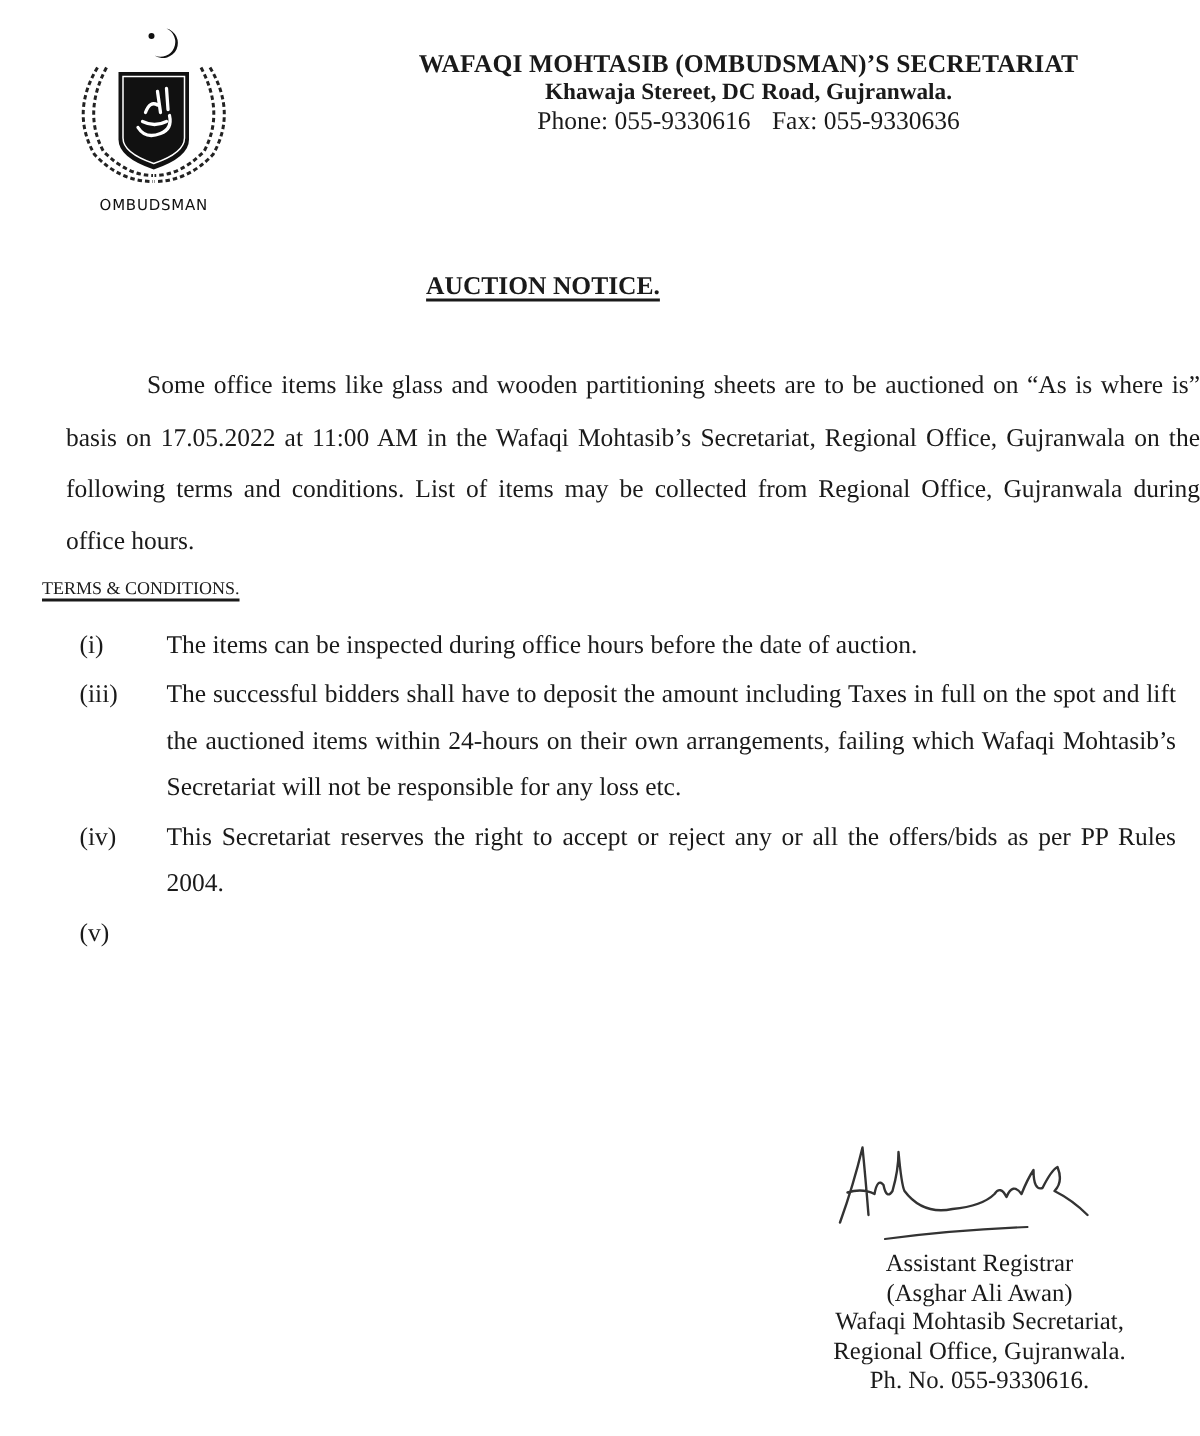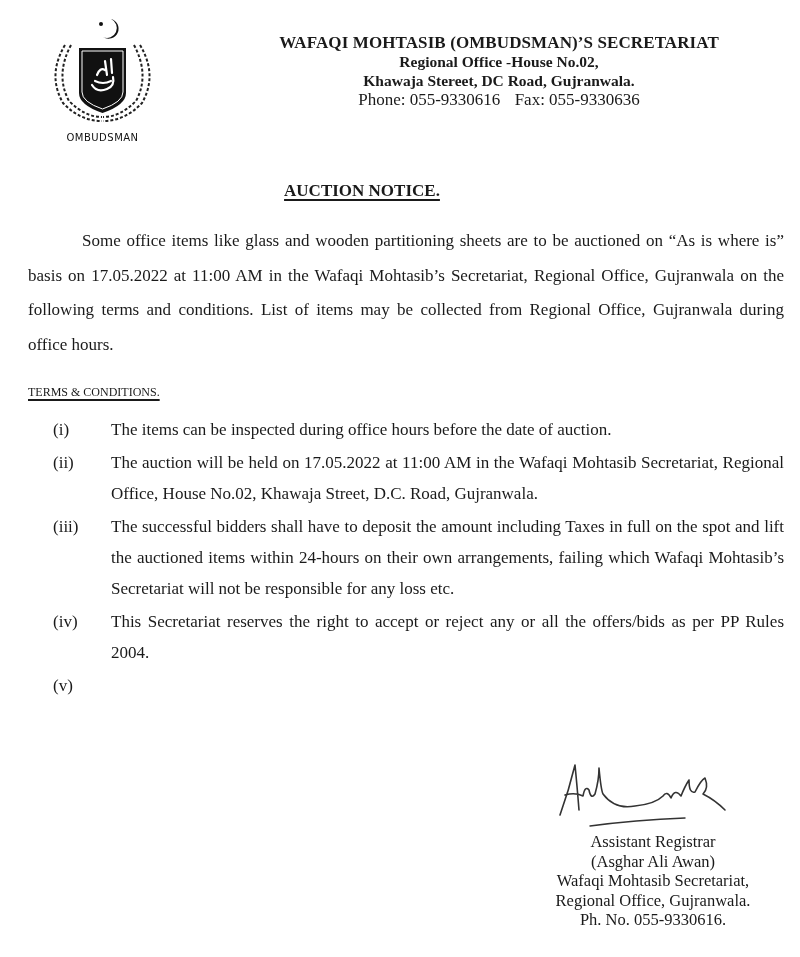--- a/index.html
+++ b/index.html
@@ -73,46 +73,41 @@
       <path d="M34 33 H81 V78 Q81 90 57.5 98 Q34 90 34 78 Z" fill="#111"></path>
       <path d="M37 36 H78 V77 Q78 87 57.5 94 Q37 87 37 77 Z" fill="none" stroke="#fff" stroke-width="1"></path>
       <path d="M47 70 Q52 78 62 74 Q70 71 68 62 M52 60 Q55 52 60 55 M60 46 L62 60 M66 44 L67 58 M50 66 Q58 70 66 66" fill="none" stroke="#fff" stroke-width="2.2" stroke-linecap="round"></path>
     </g>
   </svg>
   <div class="logo-caption">OMBUDSMAN</div>
 </div>
 
 <div class="letterhead">
   <div class="lh-title">WAFAQI MOHTASIB (OMBUDSMAN)’S SECRETARIAT</div>
-  <div class="lh-line">Regional Office -House No.02,</div>
   <div class="lh-line">Khawaja Stereet, DC Road, Gujranwala.</div>
   <div class="lh-phone">
     <span>Phone: 055-9330616</span>
     <span>Fax: 055-9330636</span>
   </div>
 </div>
 
 <div class="notice-title">
   <span>AUCTION NOTICE.</span>
 </div>
 
-<p class="intro" style="margin:0;">Some office items like glass and wooden partitioning sheets are to be auctioned on “As is where is” basis on 17.05.2022 at 11:00 AM in the Wafaqi Mohtasib’s Secretariat, Regional Office, Gujranwala on the following terms and conditions. List of items may be collected from Regional Office, Gujranwala during office hours.</p>
+<p class="intro" style="margin:16px;">Some office items like glass and wooden partitioning sheets are to be auctioned on “As is where is” basis on 17.05.2022 at 11:00 AM in the Wafaqi Mohtasib’s Secretariat, Regional Office, Gujranwala on the following terms and conditions. List of items may be collected from Regional Office, Gujranwala during office hours.</p>
 
 <div class="terms-heading">
   <span>TERMS &amp; CONDITIONS.</span>
 </div>
 
 <div class="terms">
   <div class="term">
     <span class="term-num">(i)</span>
     <span class="term-text">The items can be inspected during office hours before the date of auction.</span>
-  </div>
-  <div class="term">
-    <span class="term-num">(ii)</span>
-    <span class="term-text">The auction will be held on 17.05.2022 at 11:00 AM in the Wafaqi Mohtasib Secretariat, Regional Office, House No.02, Khawaja Street, D.C. Road, Gujranwala.</span>
   </div>
   <div class="term">
     <span class="term-num">(iii)</span>
     <span class="term-text">The successful bidders shall have to deposit the amount including Taxes in full on the spot and lift the auctioned items within 24-hours on their own arrangements, failing which Wafaqi Mohtasib’s Secretariat will not be responsible for any loss etc.</span>
   </div>
   <div class="term">
     <span class="term-num">(iv)</span>
     <span class="term-text">This Secretariat reserves the right to accept or reject any or all the offers/bids as per PP Rules 2004.</span>
   </div>
   <div class="term">

